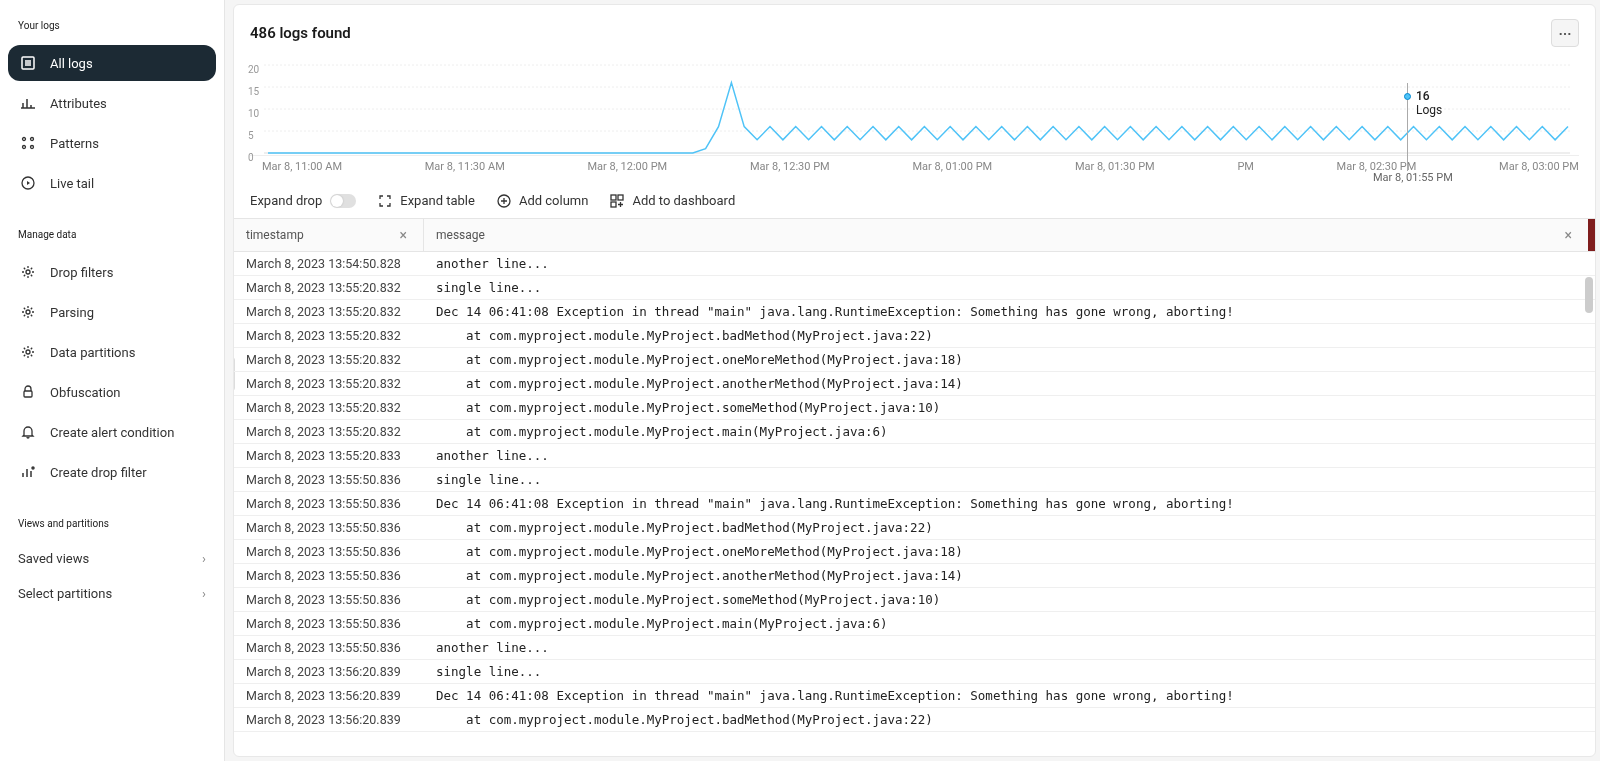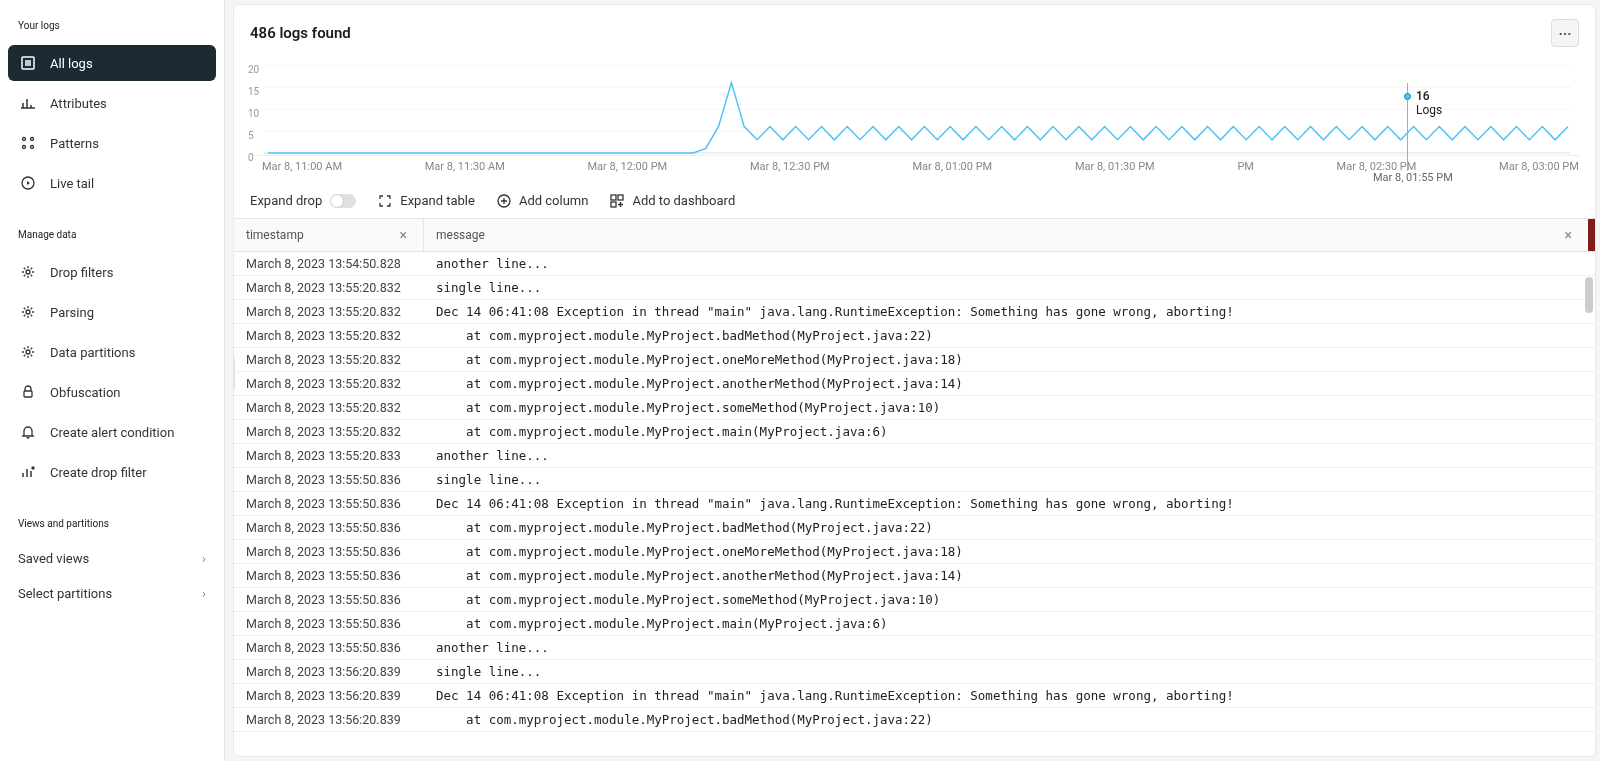--- a/index.html
+++ b/index.html
@@ -1,20 +1,20 @@
 <!DOCTYPE html>
 <html><head>
   <meta charset="utf-8">
   <style>
     * { box-sizing: border-box; margin: 0; padding: 0; }
     body { font-family: -apple-system, BlinkMacSystemFont, "Segoe UI", Roboto, sans-serif; font-size: 13px; color: #1a1a1a; background: #f5f5f5; }
     .app { display: flex; width: 1600px; height: 761px; }
     .sidebar { width: 225px; background: #fff; border-right: 1px solid #e5e5e5; padding: 14px 8px; display: flex; flex-direction: column; gap: 4px; }
     .sidebar-section-title { font-size: 10px; font-weight: 400; color: #222; padding: 6px 10px 10px 10px; }
-    .sidebar-item { display: flex; align-items: center; gap: 14px; padding: 10px 12px; border-radius: 6px; cursor: pointer; color: #333; font-size: 13px; }
+    .sidebar-item { display: flex; align-items: center; gap: 14px; padding: 10px 12px; border-radius: 12px; cursor: pointer; color: #333; font-size: 13px; }
     .sidebar-item.active { background: #1c2a34; color: #fff; }
     .sidebar-item .icon { width: 16px; height: 16px; display: inline-flex; align-items: center; justify-content: center; flex-shrink: 0; }
     .sidebar-spacer { height: 14px; }
     .views-item { display: flex; align-items: center; justify-content: space-between; padding: 8px 10px; cursor: pointer; color: #333; font-size: 13px; }
     .chev { color: #888; }
 
     .main { flex: 1; background: #fff; margin: 4px 4px 4px 8px; border: 1px solid #e8e8e8; border-radius: 6px; display: flex; flex-direction: column; overflow: hidden; position: relative; }
     .main-header { display: flex; align-items: center; justify-content: space-between; padding: 14px 16px 6px 16px; }
     .logs-found { font-weight: 600; font-size: 15px; }
     .more-btn { width: 28px; height: 28px; border: 1px solid #ddd; border-radius: 4px; background: #f5f5f5; display: flex; align-items: center; justify-content: center; cursor: pointer; color: #555; font-weight: bold; }

